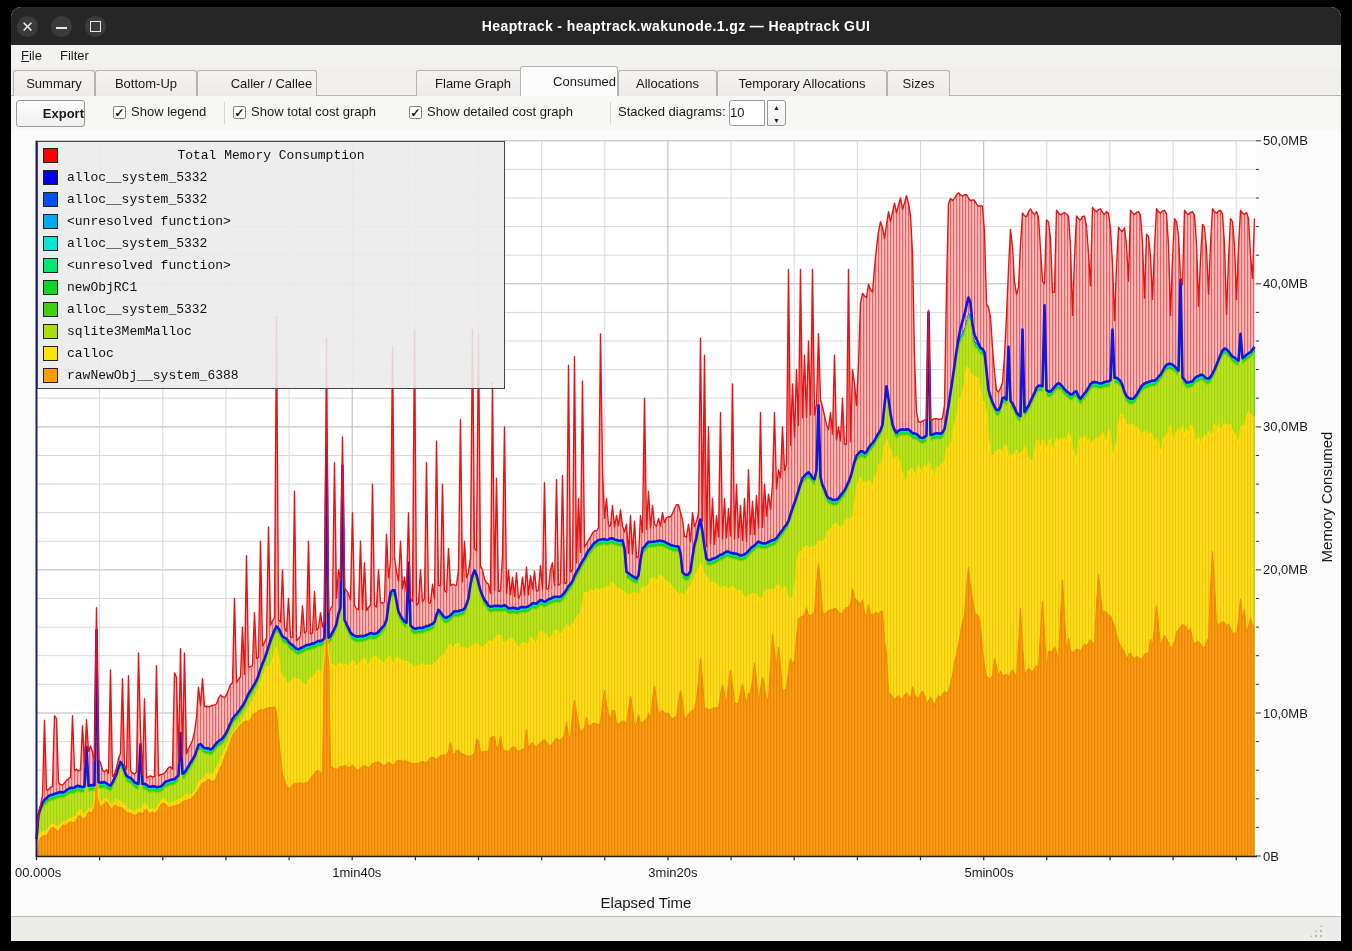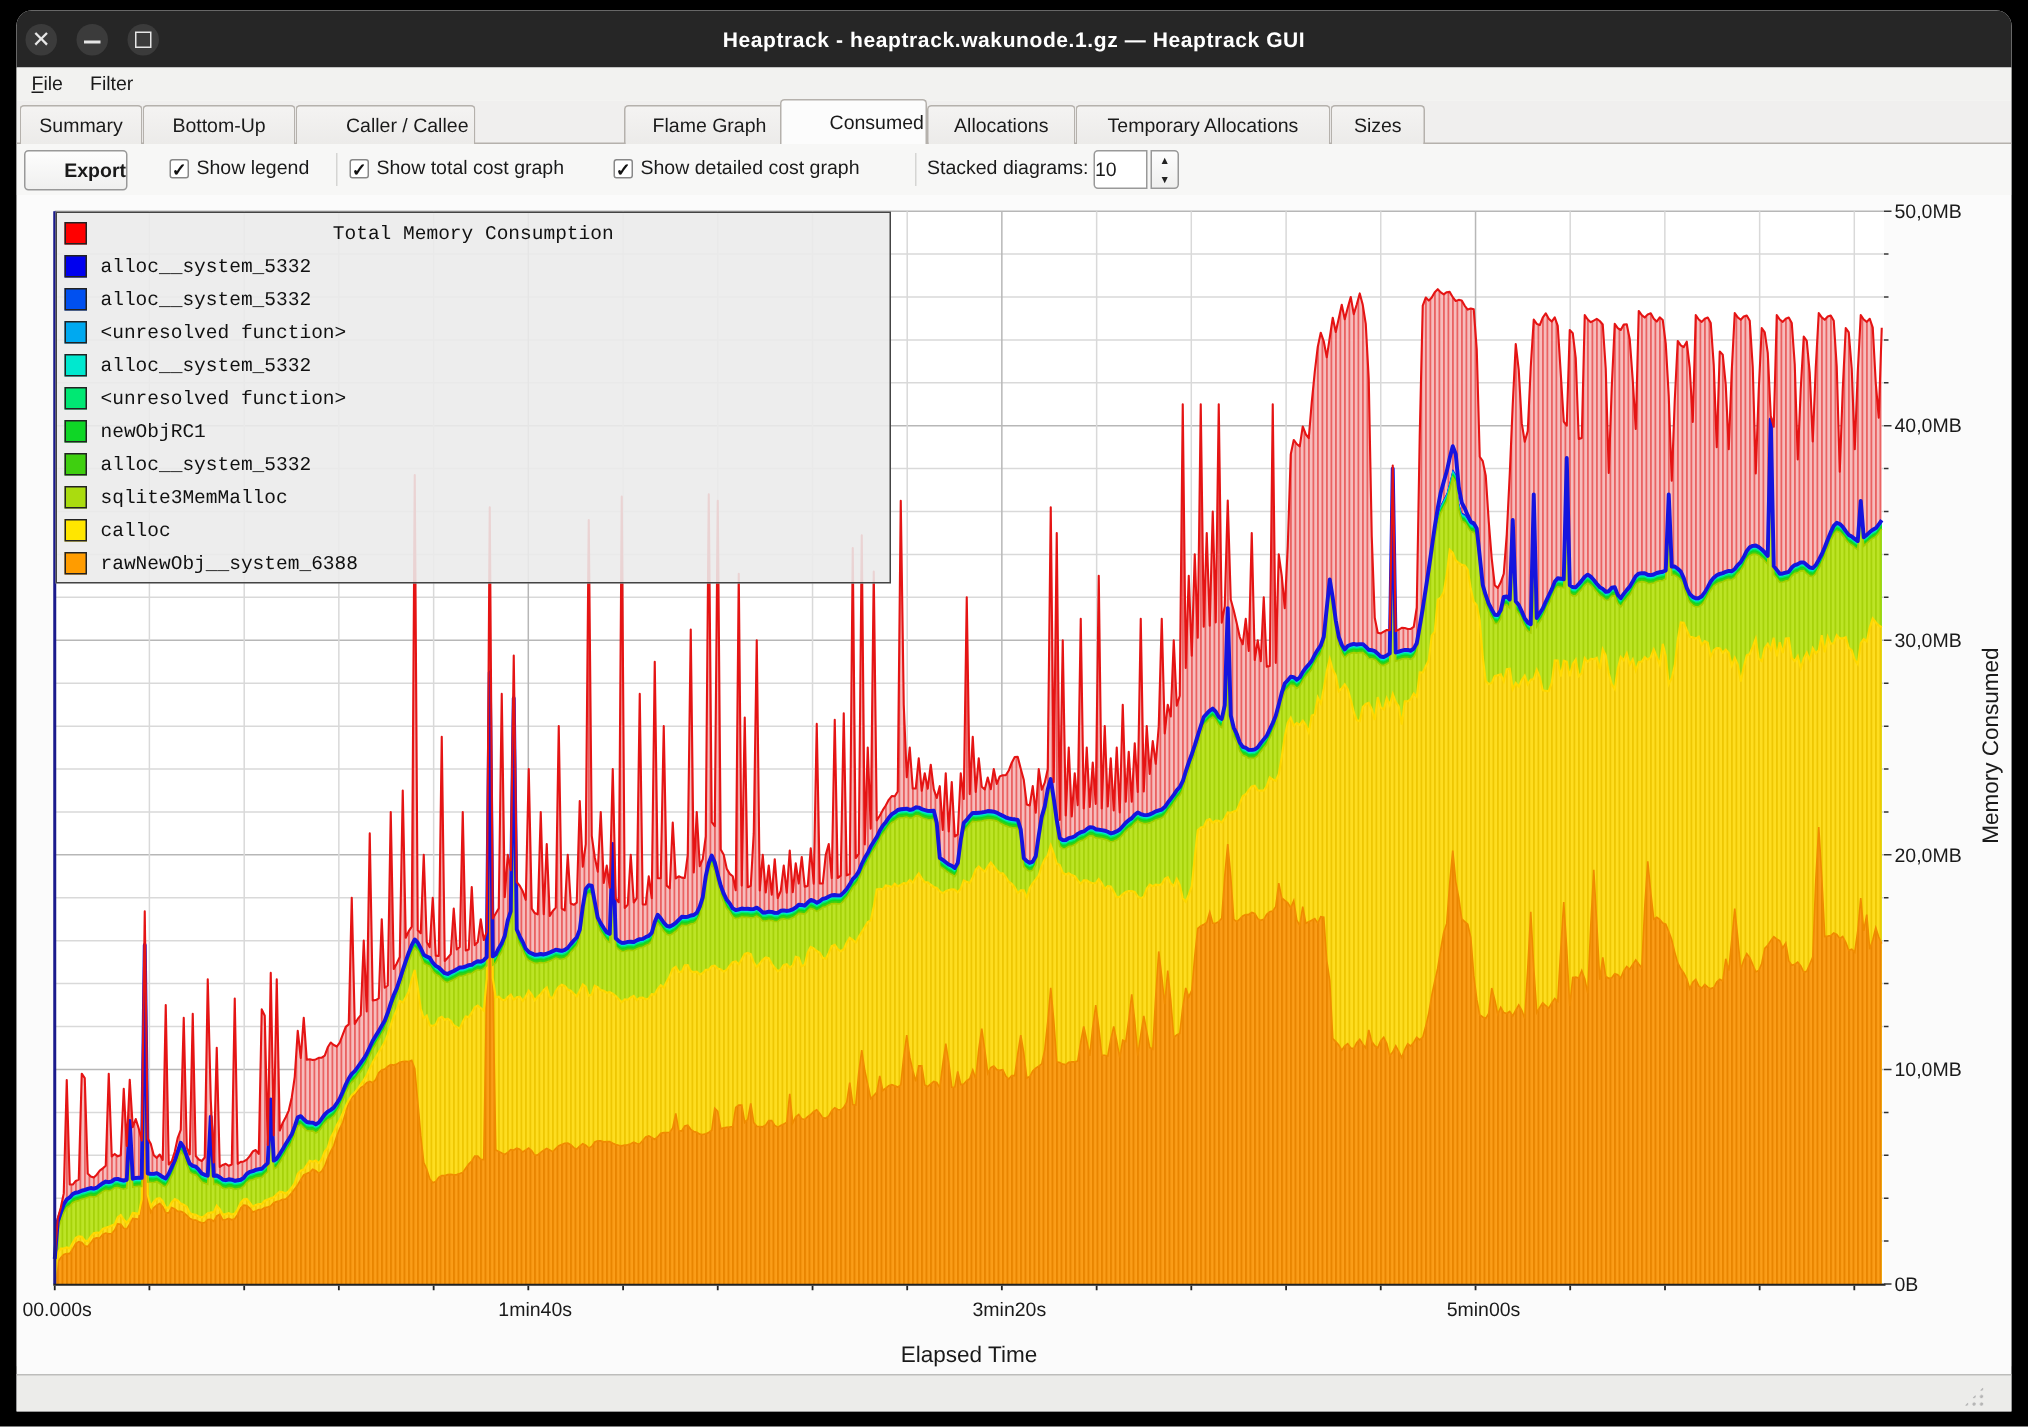--- a/index.html
+++ b/index.html
@@ -14,21 +14,21 @@
 .tab.active { top:-1px; height:30px; background:#fcfcfc; line-height:29px; z-index:3;padding-left:31px; }
 #toolbar { position:absolute; left:0; top:89px; width:100%; height:34px; background:#f7f7f6; font-size:13px; color:#1a1a1a; }
 #exportbtn { position:absolute; left:5px; top:4px; width:69px; height:27px; background:linear-gradient(#fdfdfd,#f0f0ef); border:1px solid #999; border-radius:3px; text-align:right; line-height:25px;font-weight:bold; }
 .cb { position:absolute; top:10px; width:13px; height:13px; background:#fff; border:1px solid #888; border-radius:2px; }
 .cb:after { content:"\2713"; position:absolute; left:0.5px; top:-1.5px; font-size:12px; color:#111; font-weight:bold; }
 .cblabel { position:absolute; top:8px; }
 .tsep { position:absolute; top:6px; height:22px; width:1px; background:#d5d5d3; }
 #spinval { position:absolute; left:718px; top:4px; width:36px; height:26px; border:1px solid #999; border-radius:3px 0 0 3px; background:#fff; text-align:left; line-height:24px; }
 #spinbtn { position:absolute; left:756px; top:4px; width:19px; height:26px; border:1px solid #999; border-radius:0 3px 3px 0; background:linear-gradient(#fdfdfd,#efefee); font-size:7px; color:#222; text-align:center; line-height:13px; }
 #chartwrap { position:absolute; left:0; top:123px; width:1330px; height:781px; }
-#legend { position:absolute; left:26px; top:134px; width:557px; height:248px; background:rgba(235,235,235,0.89); border:1px solid #444; font-family:"Liberation Mono",monospace; font-size:13px; color:#111; padding-top:3px; }
+#legend { position:absolute; left:26px; top:134px; width:468px; height:248px; background:rgba(235,235,235,0.89); border:1px solid #444; font-family:"Liberation Mono",monospace; font-size:13px; color:#111; padding-top:3px; }
 .lrow { position:relative; height:22px; line-height:22px; white-space:nowrap; }
 .sq { position:absolute; left:5px; top:3px; width:15px; height:15px; border:1px solid #222; }
 .ltxt { position:absolute; left:29px; }
 .ltitle { display:block; text-align:center; }
 #statusbar { position:absolute; left:0; top:909px; width:100%; height:25px; background:#ececea; border-top:1px solid #bdbdbb; }
 #grip { position:absolute; right:18px; bottom:3px; width:14px; height:14px; background:radial-gradient(circle at 2px 2px,#b5b5b5 1px,transparent 1.2px); background-size:5px 5px; clip-path:polygon(100% 0,100% 100%,0 100%); }
 </style></head>
 <body>
 <div id="win">
   <div id="titlebar">

